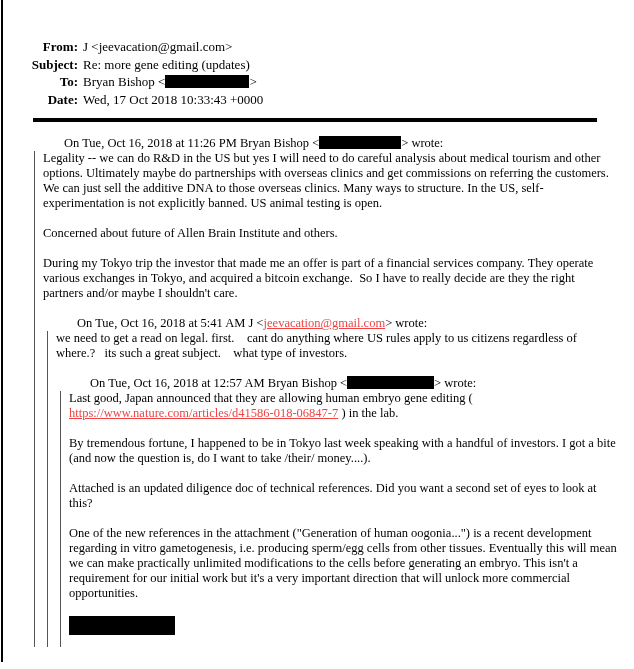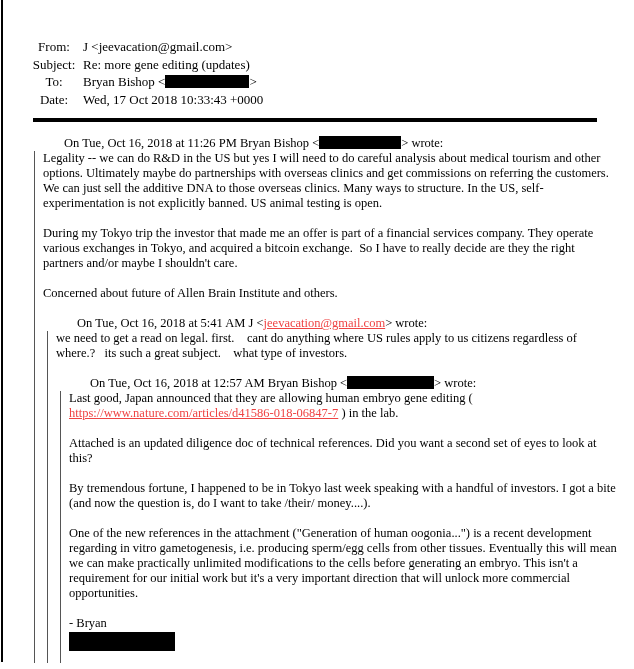--- a/index.html
+++ b/index.html
@@ -17,22 +17,22 @@
     left: 1px; top: 0;
     width: 2px; height: 662px;
     background: #000;
   }
   .content { padding: 40px 16px 0 30px; }
 
   
   table.headers { border-collapse: collapse; font-size: 13px; margin: 0; }
   table.headers td { vertical-align: top; line-height: 14.5px; padding: 0 0 3px 0; }
   table.headers td.lbl {
-    font-weight: normal;
-    text-align: center;
+    font-weight: bold;
+    text-align: right;
     min-width: 48px;
     padding-right: 5px;
     white-space: nowrap;
   }
   .separator {
     height: 4px;
     width: 564px;
     background: #000;
     margin: 8px 0 14px 3px;
   }
@@ -98,36 +98,35 @@
 
     <div class="separator"></div>
 
     <div class="body">
 
 
       <p class="qhdr"><span>On Tue, Oct 16, 2018 at 11:26 PM Bryan Bishop &lt;</span><span class="redact r-q1"></span><span>&gt; wrote:</span></p>
 
       <blockquote>
         <p>Legality -- we can do R&amp;D in the US but yes I will need to do careful analysis about medical tourism and other options. Ultimately maybe do partnerships with overseas clinics and get commissions on referring the customers. We can just sell the additive DNA to those overseas clinics. Many ways to structure. In the US, self-experimentation is not explicitly banned. US animal testing is open.</p>
+        <p>Concerned about future of Allen Brain Institute and others.</p>
         <p>During my Tokyo trip the investor that made me an offer is part of a financial services company. They operate various exchanges in Tokyo, and acquired a bitcoin exchange.  So I have to really decide are they the right partners and/or maybe I shouldn't care.</p>
-        <p>Concerned about future of Allen Brain Institute and others.</p>
 
         <p class="qhdr"><span>On Tue, Oct 16, 2018 at 5:41 AM J &lt;</span><a class="link">jeevacation@gmail.com</a><span>&gt; wrote:</span></p>
 
         <blockquote>
           <p>we need to get a read on legal. first.    cant do anything where US rules apply to us citizens regardless of where.?   its such a great subject.    what type of investors.</p>
 
           <p class="qhdr"><span>On Tue, Oct 16, 2018 at 12:57 AM Bryan Bishop &lt;</span><span class="redact r-q3"></span><span>&gt; wrote:</span></p>
 
           <blockquote class="bq-inner">
             <p><span>Last good, Japan announced that they are allowing human embryo gene editing ( </span><a class="link">https://www.nature.com/articles/d41586-018-06847-7</a><span> ) in the lab.</span></p>
+            <p>By tremendous fortune, I happened to be in Tokyo last week speaking with a handful of investors. I got a bite (and now the question is, do I want to take /their/ money....).</p>
             <p>Attached is an updated diligence doc of technical references. Did you want a second set of eyes to look at this?</p>
-            <p>By tremendous fortune, I happened to be in Tokyo last week speaking with a handful of investors. I got a bite (and now the question is, do I want to take /their/ money....).</p>
             <p>One of the new references in the attachment ("Generation of human oogonia...") is a recent development regarding in vitro gametogenesis, i.e. producing sperm/egg cells from other tissues. Eventually this will mean we can make practically unlimited modifications to the cells before generating an embryo. This isn't a requirement for our initial work but it's a very important direction that will unlock more commercial opportunities.</p>
-            <p class="sig">- Bryan</p>
             <div class="redact-block"></div>
           </blockquote>
         </blockquote>
       </blockquote>
 
     </div>
   </div>
 </div>
 
 </body></html>

